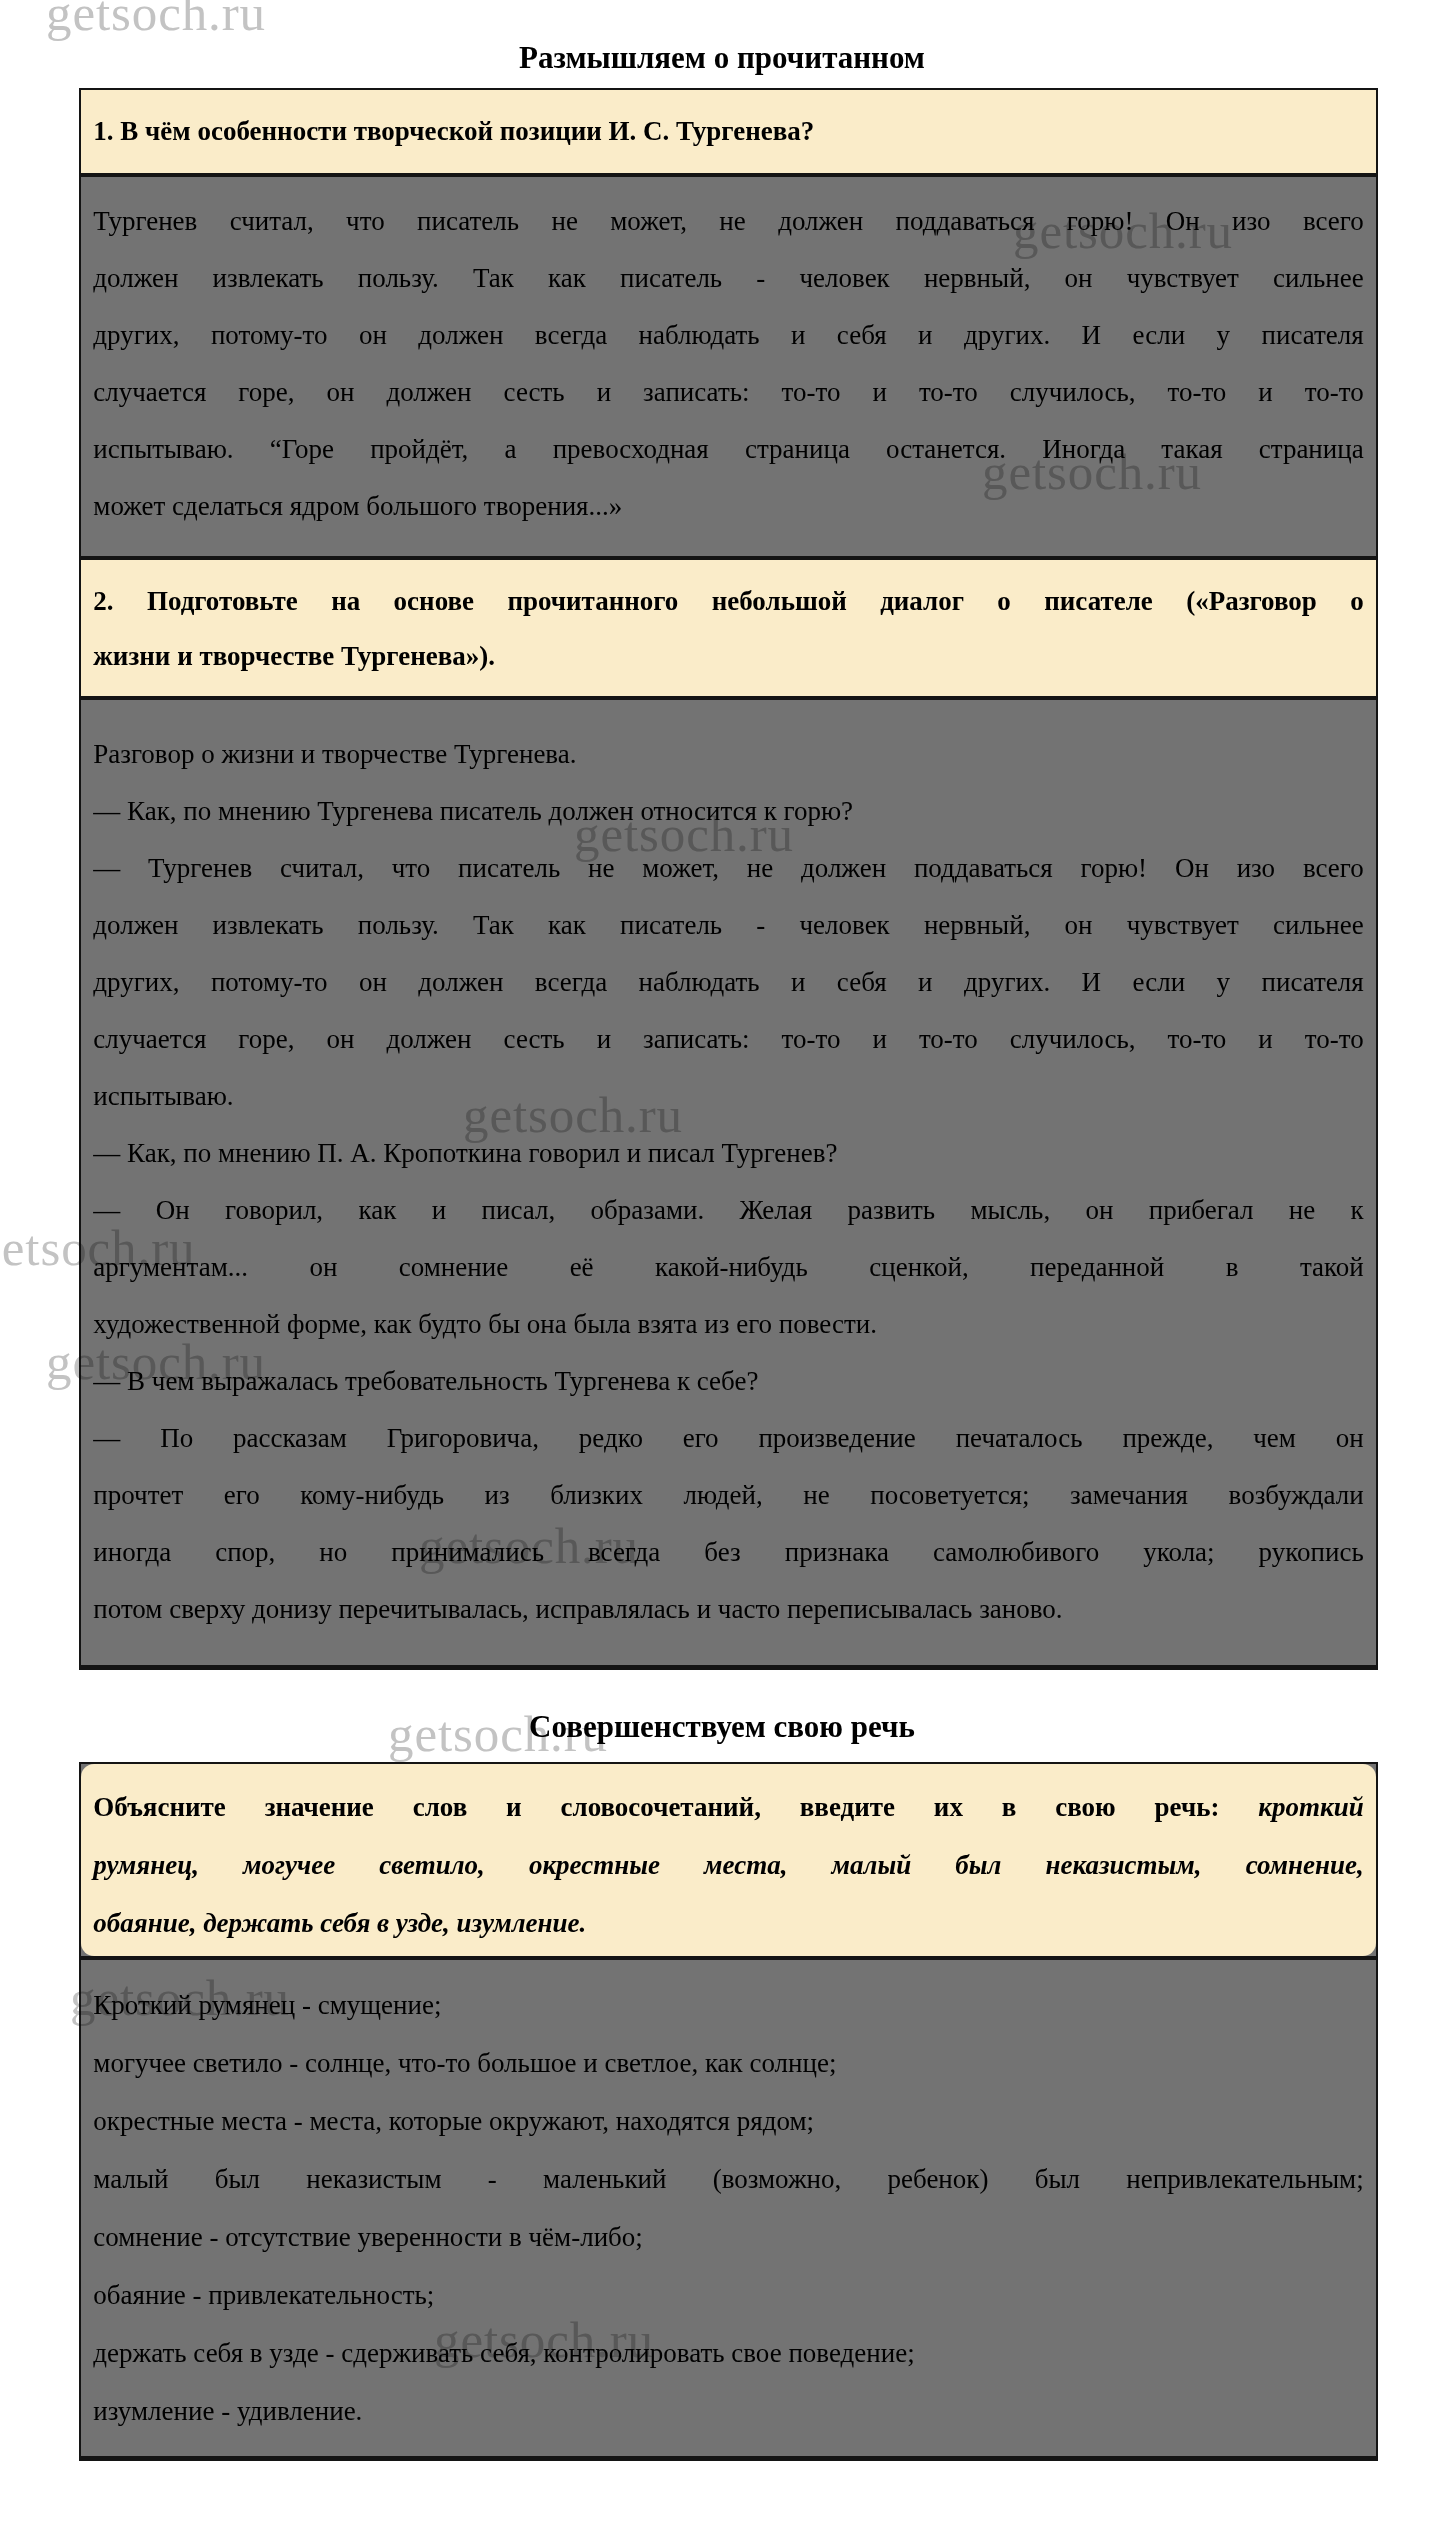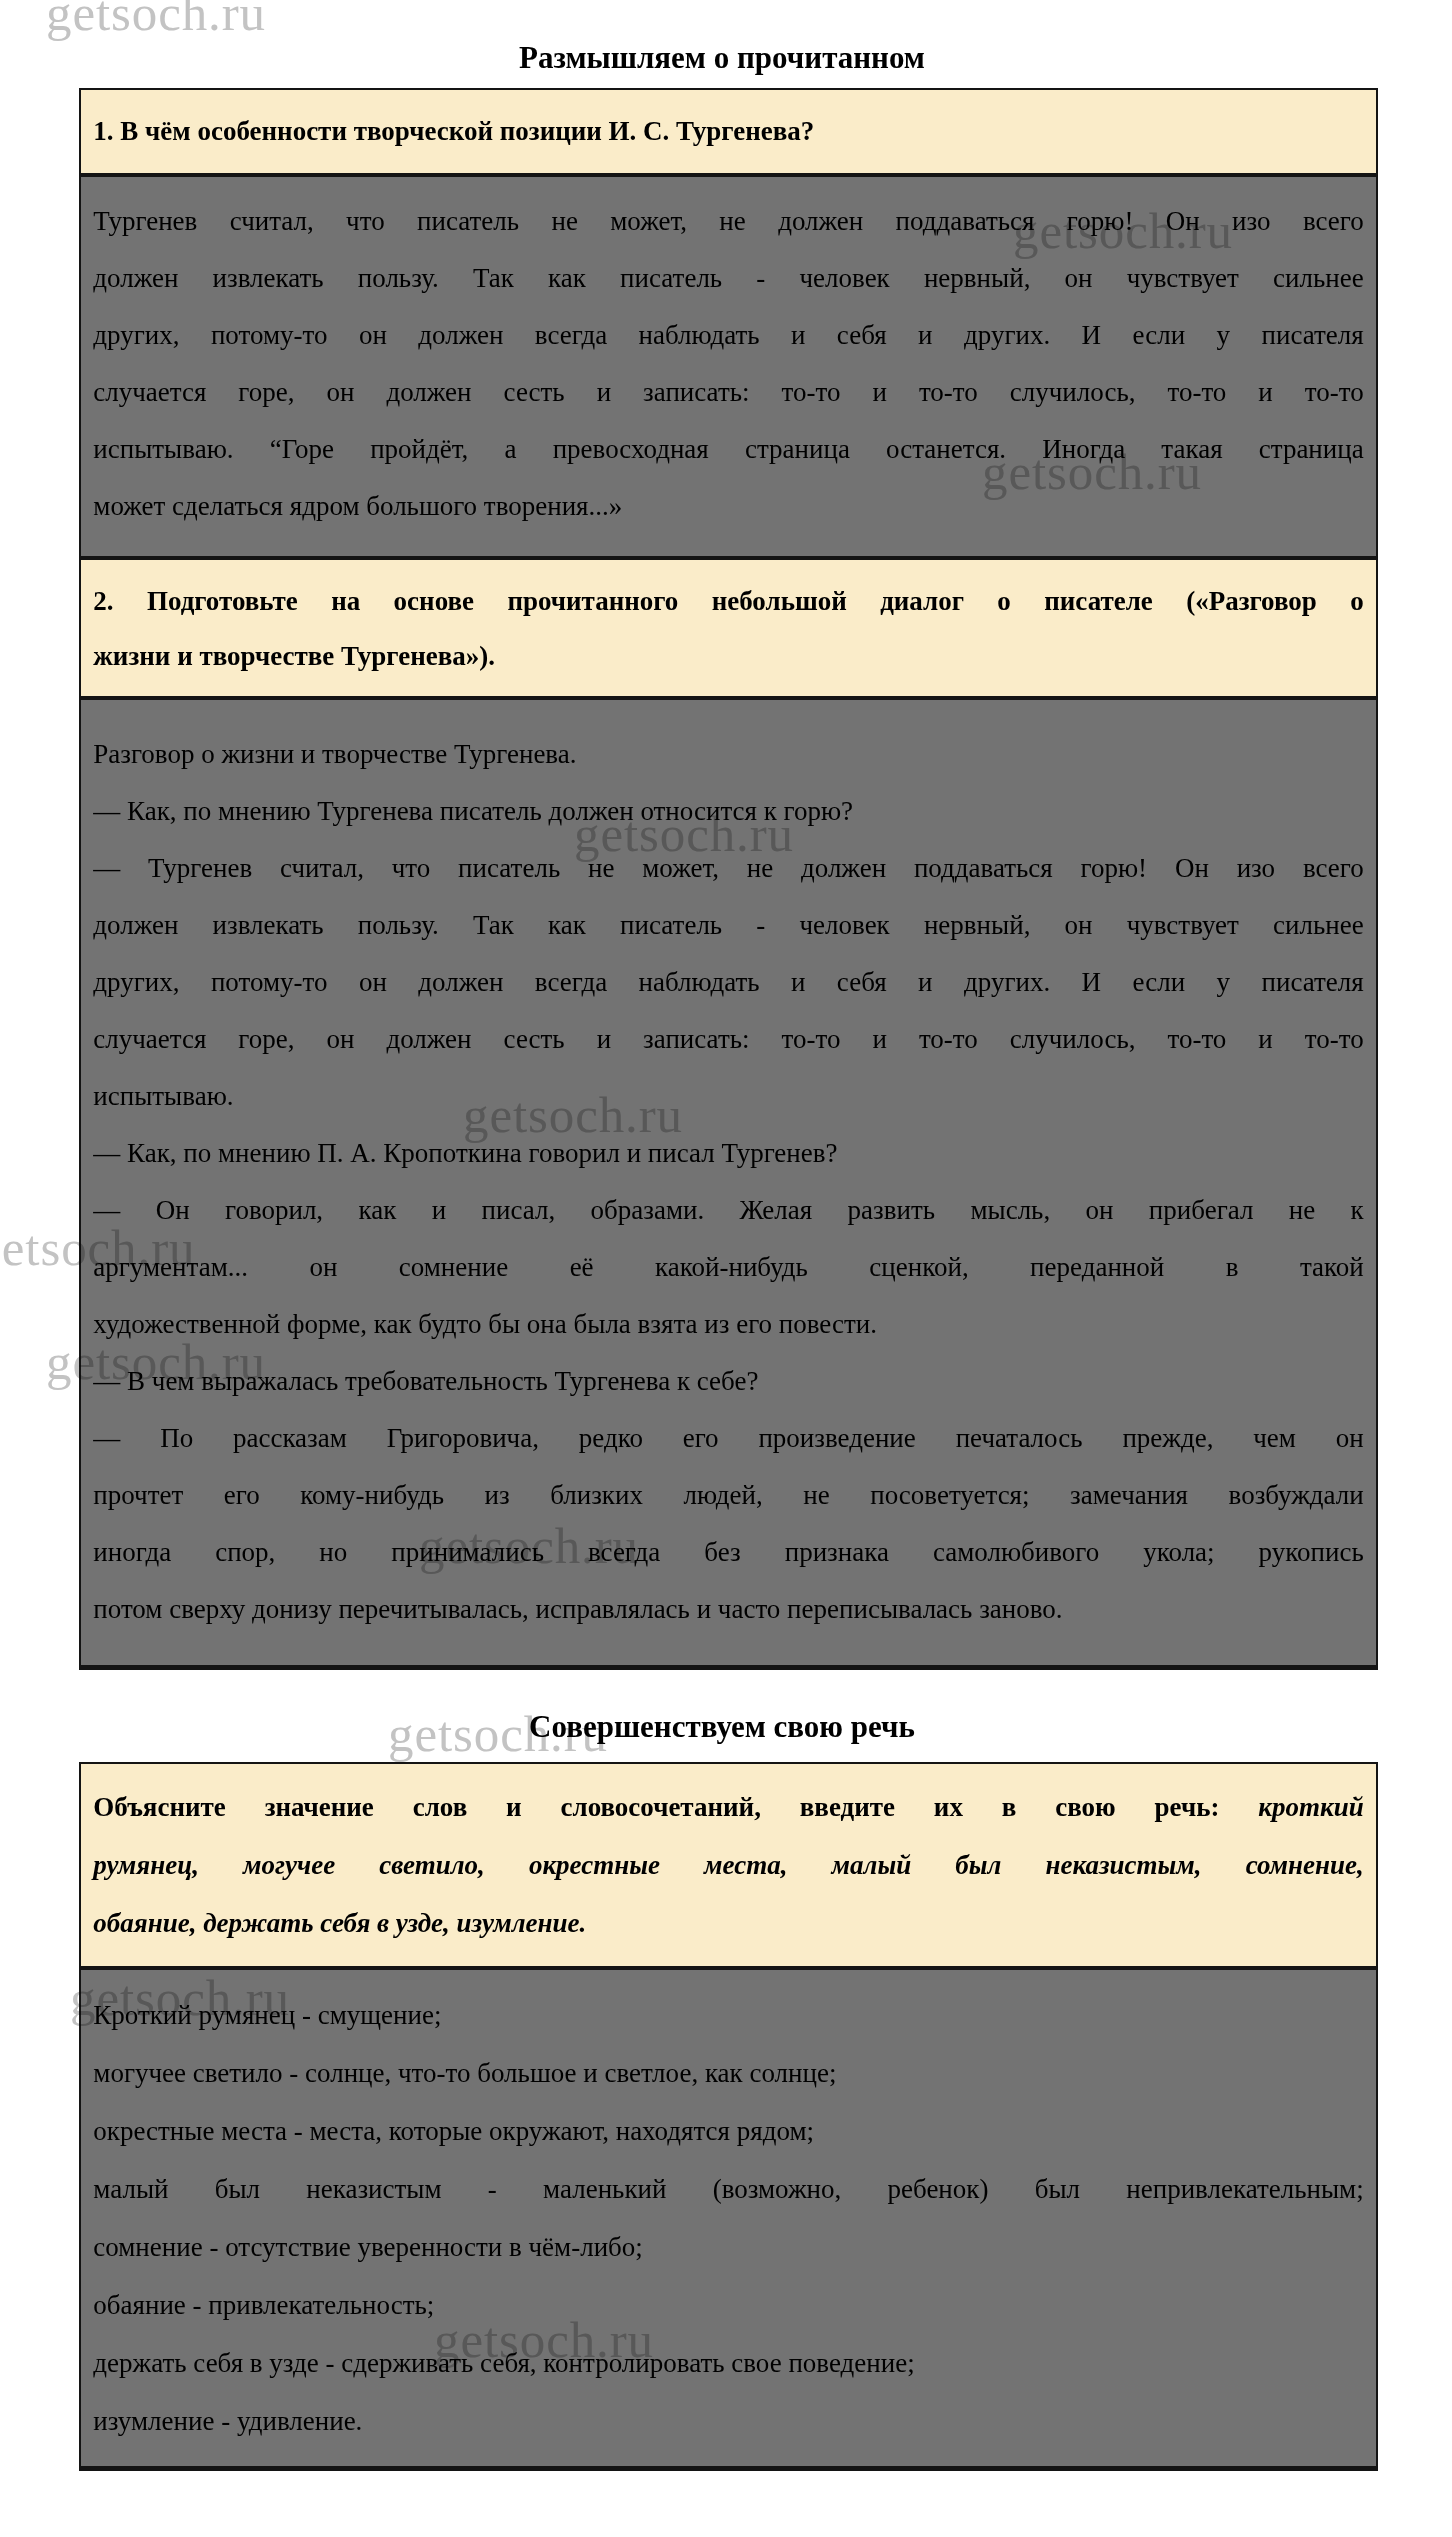--- a/index.html
+++ b/index.html
@@ -68,21 +68,21 @@
   .q3 .line, .a3 .line { line-height: 58px; }
   .line.j {
     text-align: justify;
     text-align-last: justify;
   }
   .line .it { font-style: italic; }
   .q1 { padding-top: 14px; padding-bottom: 14px; }
   .a1 { padding-top: 16px; padding-bottom: 21px; }
   .q2 { padding-top: 14px; padding-bottom: 12px; }
   .a2 { padding-top: 26px; padding-bottom: 27px; }
-  .q3 { padding-top: 14px; padding-bottom: 14px; }
+  .q3 { padding-top: 14px; padding-bottom: 4px; border-radius: 13px; }
   .a3 { padding-top: 16px; padding-bottom: 16px; font-family: Liberation Serif, serif; }
 </style>
 </head>
 <body>
 
 <div class="wm-layer">
     <div class="wm" style="left: 46px; top: -16px;">getsoch.ru</div>
     <div class="wm" style="left: 1013px; top: 202px;">getsoch.ru</div>
     <div class="wm" style="left: 982px; top: 443px;">getsoch.ru</div>
     <div class="wm" style="left: 574px; top: 805px;">getsoch.ru</div>

